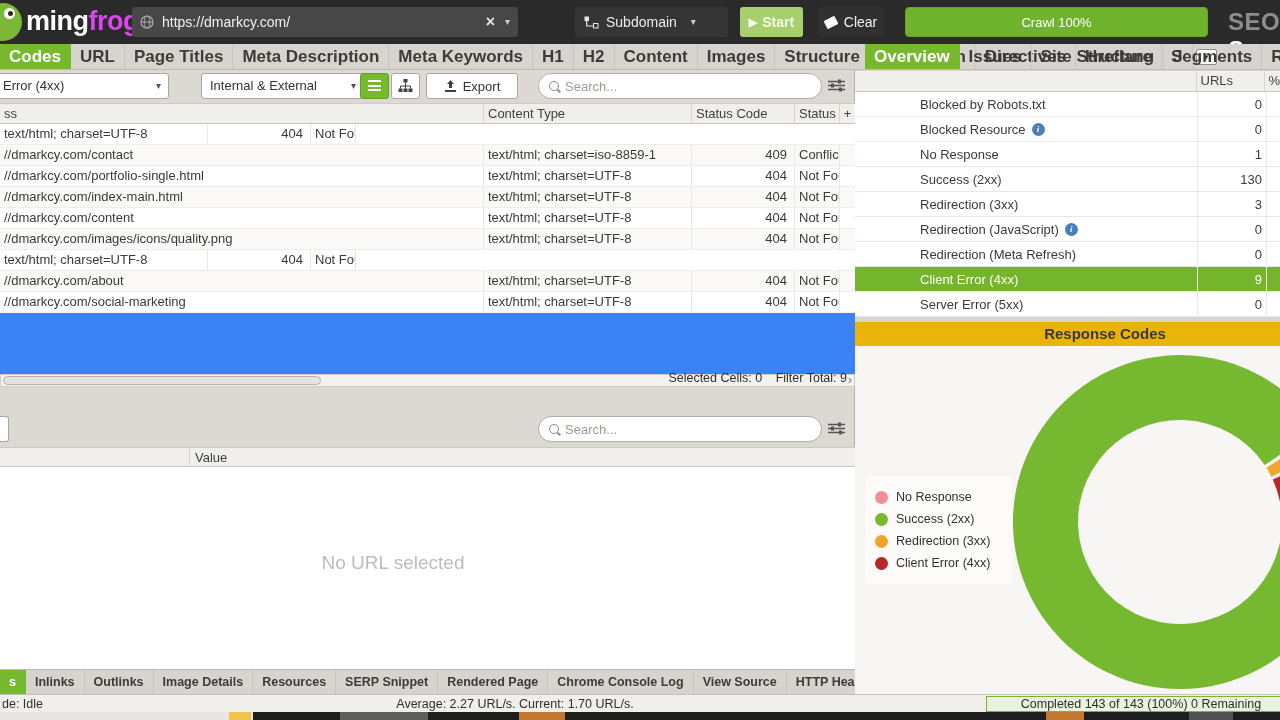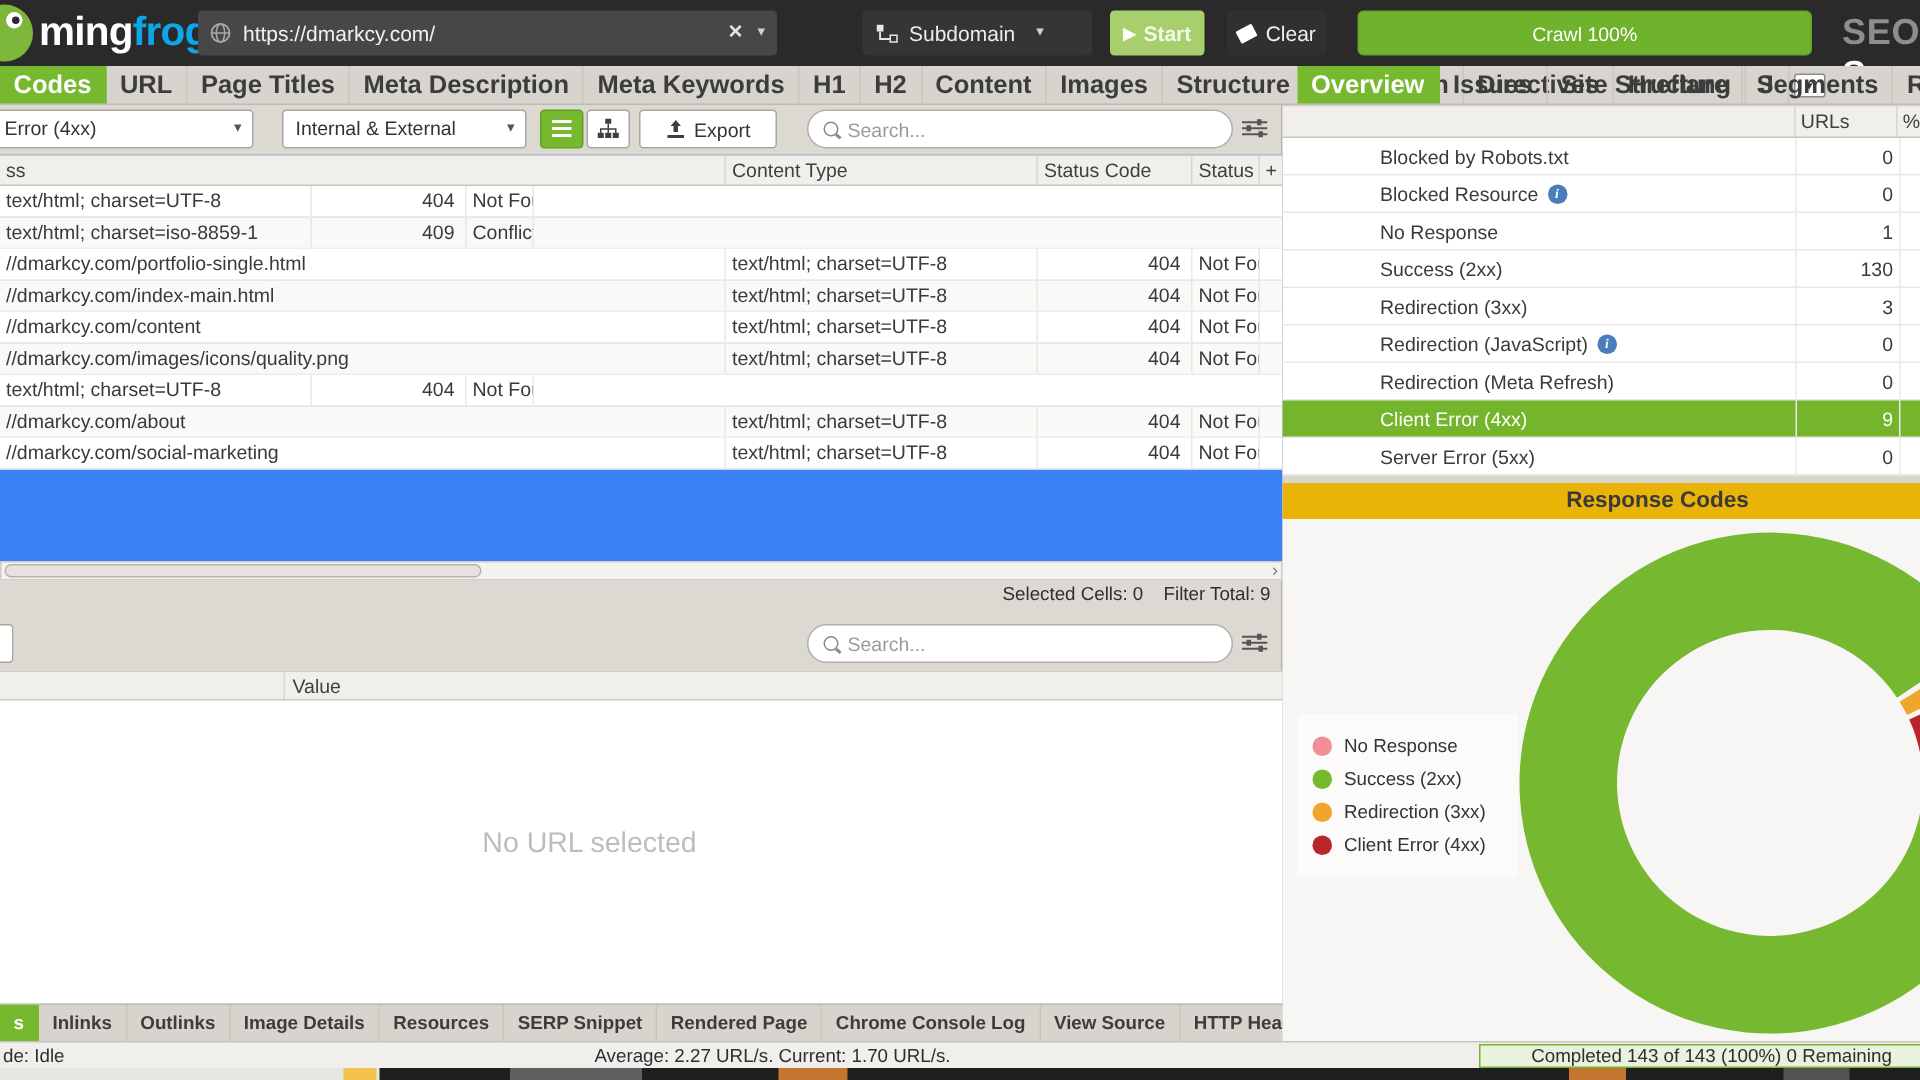--- a/index.html
+++ b/index.html
@@ -6,21 +6,21 @@
   html,body{background:#111}
   .screen{position:relative;width:1280px;height:720px;overflow:hidden;background:#dcd9d3;
           font-family:"Liberation Sans",sans-serif;font-size:13px;color:#333}
 
   
   .topbar{position:absolute;left:0;top:0;width:1280px;height:44px;background:#2a2a2a;overflow:hidden}
   .frog{position:absolute;left:-16px;top:3px;width:38px;height:38px;border-radius:50%;background:#7db73a}
   .frog::after{content:'';position:absolute;right:7px;top:5px;width:11px;height:11px;border-radius:50%;background:#fff}
   .frog::before{content:'';position:absolute;right:9px;top:8px;width:5px;height:5px;border-radius:50%;background:#2a2a2a;z-index:2}
   .logo{position:absolute;left:26px;top:6px;font-size:27px;font-weight:bold;letter-spacing:-.5px}
-  .logo .lp{color:#fff}.logo .ls{color:#0ea5e9}
+  .logo .lp{color:#fff}.logo .ls{color:#d946ef}
   .urlfield{position:absolute;left:132px;top:7px;width:386px;height:30px;background:#474747;border-radius:3px;
             display:flex;align-items:center;padding:0 8px}
   .urlfield input{flex:1;background:transparent;border:none;outline:none;color:#f1f1f1;font-size:14px;
                   font-family:"Liberation Sans",sans-serif;margin-left:8px}
   .url-x{color:#e3e3e3;font-size:16px;font-weight:bold;margin:0 10px 0 6px;line-height:1}
   .caret{color:#cfcfcf;font-size:10px;line-height:1}
   .scope{position:absolute;left:575px;top:7px;width:153px;height:30px;background:#353535;border-radius:3px;
          display:flex;align-items:center;padding:0 9px;color:#ececec;font-size:14px}
   .scope .lbl{margin:0 14px 0 7px}
   .startbtn{position:absolute;left:740px;top:7px;width:63px;height:30px;background:#a8cf6e;border-radius:3px;
@@ -45,21 +45,21 @@
           text-align:center;line-height:14px;font-size:9px;color:#333}
   #right-tabs{position:absolute;left:865px;top:0}
 
   
   .left-panel{position:absolute;left:0;top:70px;width:855px;height:624px;background:#dcd9d3;border-right:1px solid #b5b2ac}
   .filter-row{position:absolute;left:0;top:0;width:855px;height:31px}
   .sel{position:absolute;top:3px;height:26px;background:#fff;border:1px solid #a9a6a0;border-radius:3px;
        line-height:24px;padding:0 8px;color:#333;font-size:13px;white-space:nowrap;overflow:hidden}
   .sel .sel-caret{position:absolute;right:7px;top:0;color:#555;font-size:10px}
   .sel-filter{left:-12px;width:181px;padding-left:14px}
-  .sel-scope{left:188px;width:163px}
+  .sel-scope{left:201px;width:163px}
   .sqbtn{position:absolute;top:3px;width:29px;height:26px;border-radius:3px;display:flex;align-items:center;justify-content:center}
   .btn-list{left:360px;background:#76b82e;border:1px solid #649f22}
   .list-glyph{width:13px;height:12px;background:repeating-linear-gradient(to bottom,#fff 0 2px,rgba(0,0,0,0) 2px 4.5px)}
   .btn-tree{left:391px;background:#fff;border:1px solid #a9a6a0}
   .exportbtn{position:absolute;left:426px;top:3px;width:92px;height:26px;background:#fff;border:1px solid #a9a6a0;
              border-radius:3px;display:flex;align-items:center;justify-content:center;font-size:13px;color:#333}
   .exportbtn svg{margin-right:6px}
   .searchbox{position:absolute;top:3px;height:26px;background:#fff;border:1px solid #b2afa9;border-radius:13px;
              display:flex;align-items:center;padding:0 10px}
   .sb-top{left:538px;width:284px}
@@ -78,21 +78,21 @@
   .trow:nth-child(even){background:#faf9f7}
   .tc{overflow:hidden;white-space:nowrap;border-right:1px solid #eae8e3;padding:0 4px;color:#3a3a3a}
   .c-addr{width:484px;flex:none}.c-ct{width:208px;flex:none}
   .c-sc{width:103px;flex:none;text-align:right;padding-right:7px}
   .c-st{width:45px;flex:none;padding-right:0}
   .c-fill{flex:1;border-right:none;text-align:center;padding:0}
 
   .hscroll{position:absolute;left:0;top:304px;width:855px;height:13px;background:#f4f2ef;border:1px solid #cfccc6}
   .hthumb{position:absolute;left:2px;top:1px;width:318px;height:9px;background:#e6e3de;border:1px solid #b5b2ac;border-radius:5px}
   .harrow{position:absolute;right:2px;top:-2px;color:#777;font-size:12px}
-  .sel-line{position:absolute;right:7px;top:319px;font-size:12.5px;color:#2f2f2f}
+  .sel-line{position:absolute;right:7px;top:301px;font-size:12.5px;color:#2f2f2f}
   .sel-line span{margin-left:10px}
 
   .detail-toolbar{position:absolute;left:0;top:343px;width:855px;height:31px}
   .frag-btn{position:absolute;left:0;top:3px;width:9px;height:26px;background:#fff;border:1px solid #a9a6a0;border-left:none;border-radius:0 3px 3px 0}
   .sb-detail{left:538px;width:284px}
   .vheader{position:absolute;left:0;top:377px;width:855px;height:20px;background:#f1efec;border-top:1px solid #cfccc6;
            border-bottom:1px solid #c8c5bf;line-height:19px;color:#3f3f3f;display:flex}
   .vh-name{width:190px;border-right:1px solid #d8d5cf}
   .vh-value{padding-left:5px}
   .vbody{position:absolute;left:0;top:397px;width:855px;height:253px;background:#fff}
@@ -256,20 +256,21 @@
         <span class="th c-fill">+</span>
       </div>
       <div id="table-body">
           <div class="trow">
             <span class="tc c-ct">text/html; charset=UTF-8</span>
             <span class="tc c-sc">404</span>
             <span class="tc c-st">Not Found</span>
             <span class="tc c-fill"></span>
           </div>
           <div class="trow">
+            <span class="tc c-addr">//dmarkcy.com/contact</span>
             <span class="tc c-ct">text/html; charset=iso-8859-1</span>
             <span class="tc c-sc">409</span>
             <span class="tc c-st">Conflict</span>
             <span class="tc c-fill"></span>
           </div>
           <div class="trow">
             <span class="tc c-addr">//dmarkcy.com/portfolio-single.html</span>
             <span class="tc c-ct">text/html; charset=UTF-8</span>
             <span class="tc c-sc">404</span>
             <span class="tc c-st">Not Found</span>

